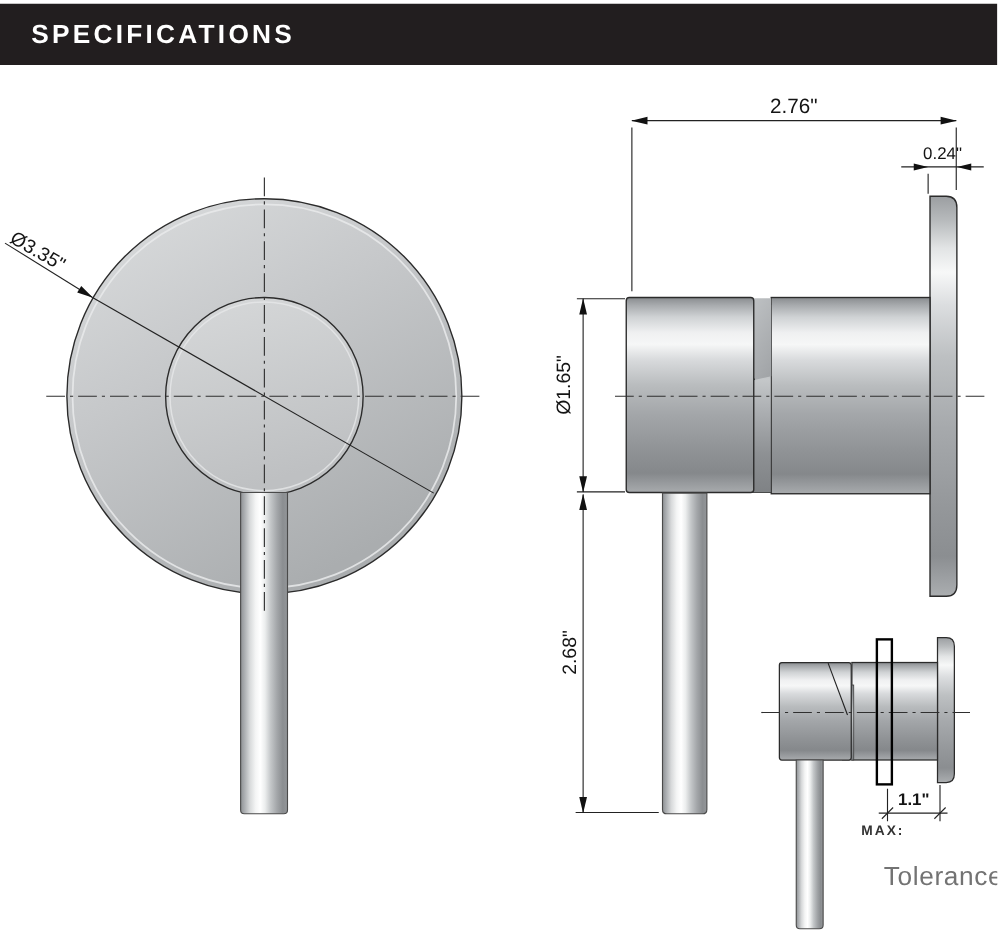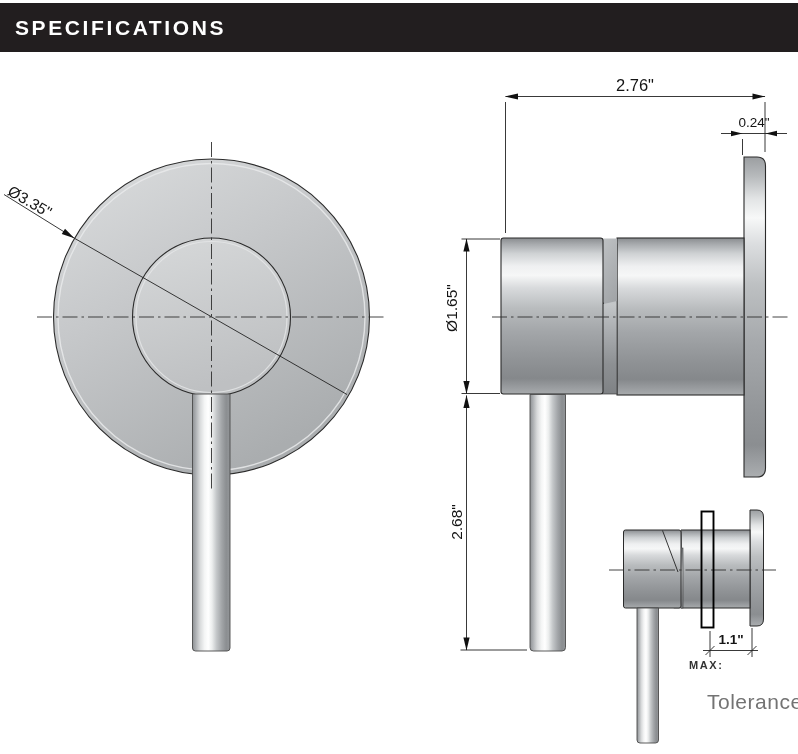--- a/index.html
+++ b/index.html
@@ -5,21 +5,21 @@
   html,body{margin:0;padding:0;background:#ffffff;}
   .page{
     position:relative;width:798px;height:754px;background:#ffffff;overflow:hidden;
     font-family:"Liberation Sans", sans-serif;color:#1a1a1a;
   }
   .header{
     position:absolute;left:0;top:3px;width:798px;height:49px;background:#221e1f;
     display:flex;align-items:center;
   }
   .header-title{
-    color:#ffffff;font-weight:bold;font-size:21px;letter-spacing:2.6px;padding-left:15px;
+    color:#ffffff;font-weight:bold;font-size:21px;letter-spacing:2.6px;padding-left:25px;
   }
   .drawing{position:absolute;left:0;top:0;width:798px;height:754px;}
   .lbl{position:absolute;white-space:nowrap;color:#141414;line-height:1;}
   .lbl-diag{left:13px;top:183px;font-size:15.5px;transform:rotate(30deg);transform-origin:0 0;}
   .lbl-276{left:604px;top:77px;width:62px;text-align:center;font-size:16.5px;}
   .lbl-024{left:735px;top:116px;width:38px;text-align:center;font-size:13.5px;}
   .lbl-165{left:418px;top:300px;width:68px;height:16px;text-align:center;font-size:15.5px;transform:rotate(-90deg);}
   .lbl-268{left:431px;top:514px;width:52px;height:16px;text-align:center;font-size:15.5px;transform:rotate(-90deg);}
   .lbl-11{left:712px;top:633px;width:38px;text-align:center;font-size:13.5px;font-weight:bold;}
   .lbl-max{left:689px;top:660px;font-size:11px;letter-spacing:1.6px;color:#333333;font-weight:bold;}

